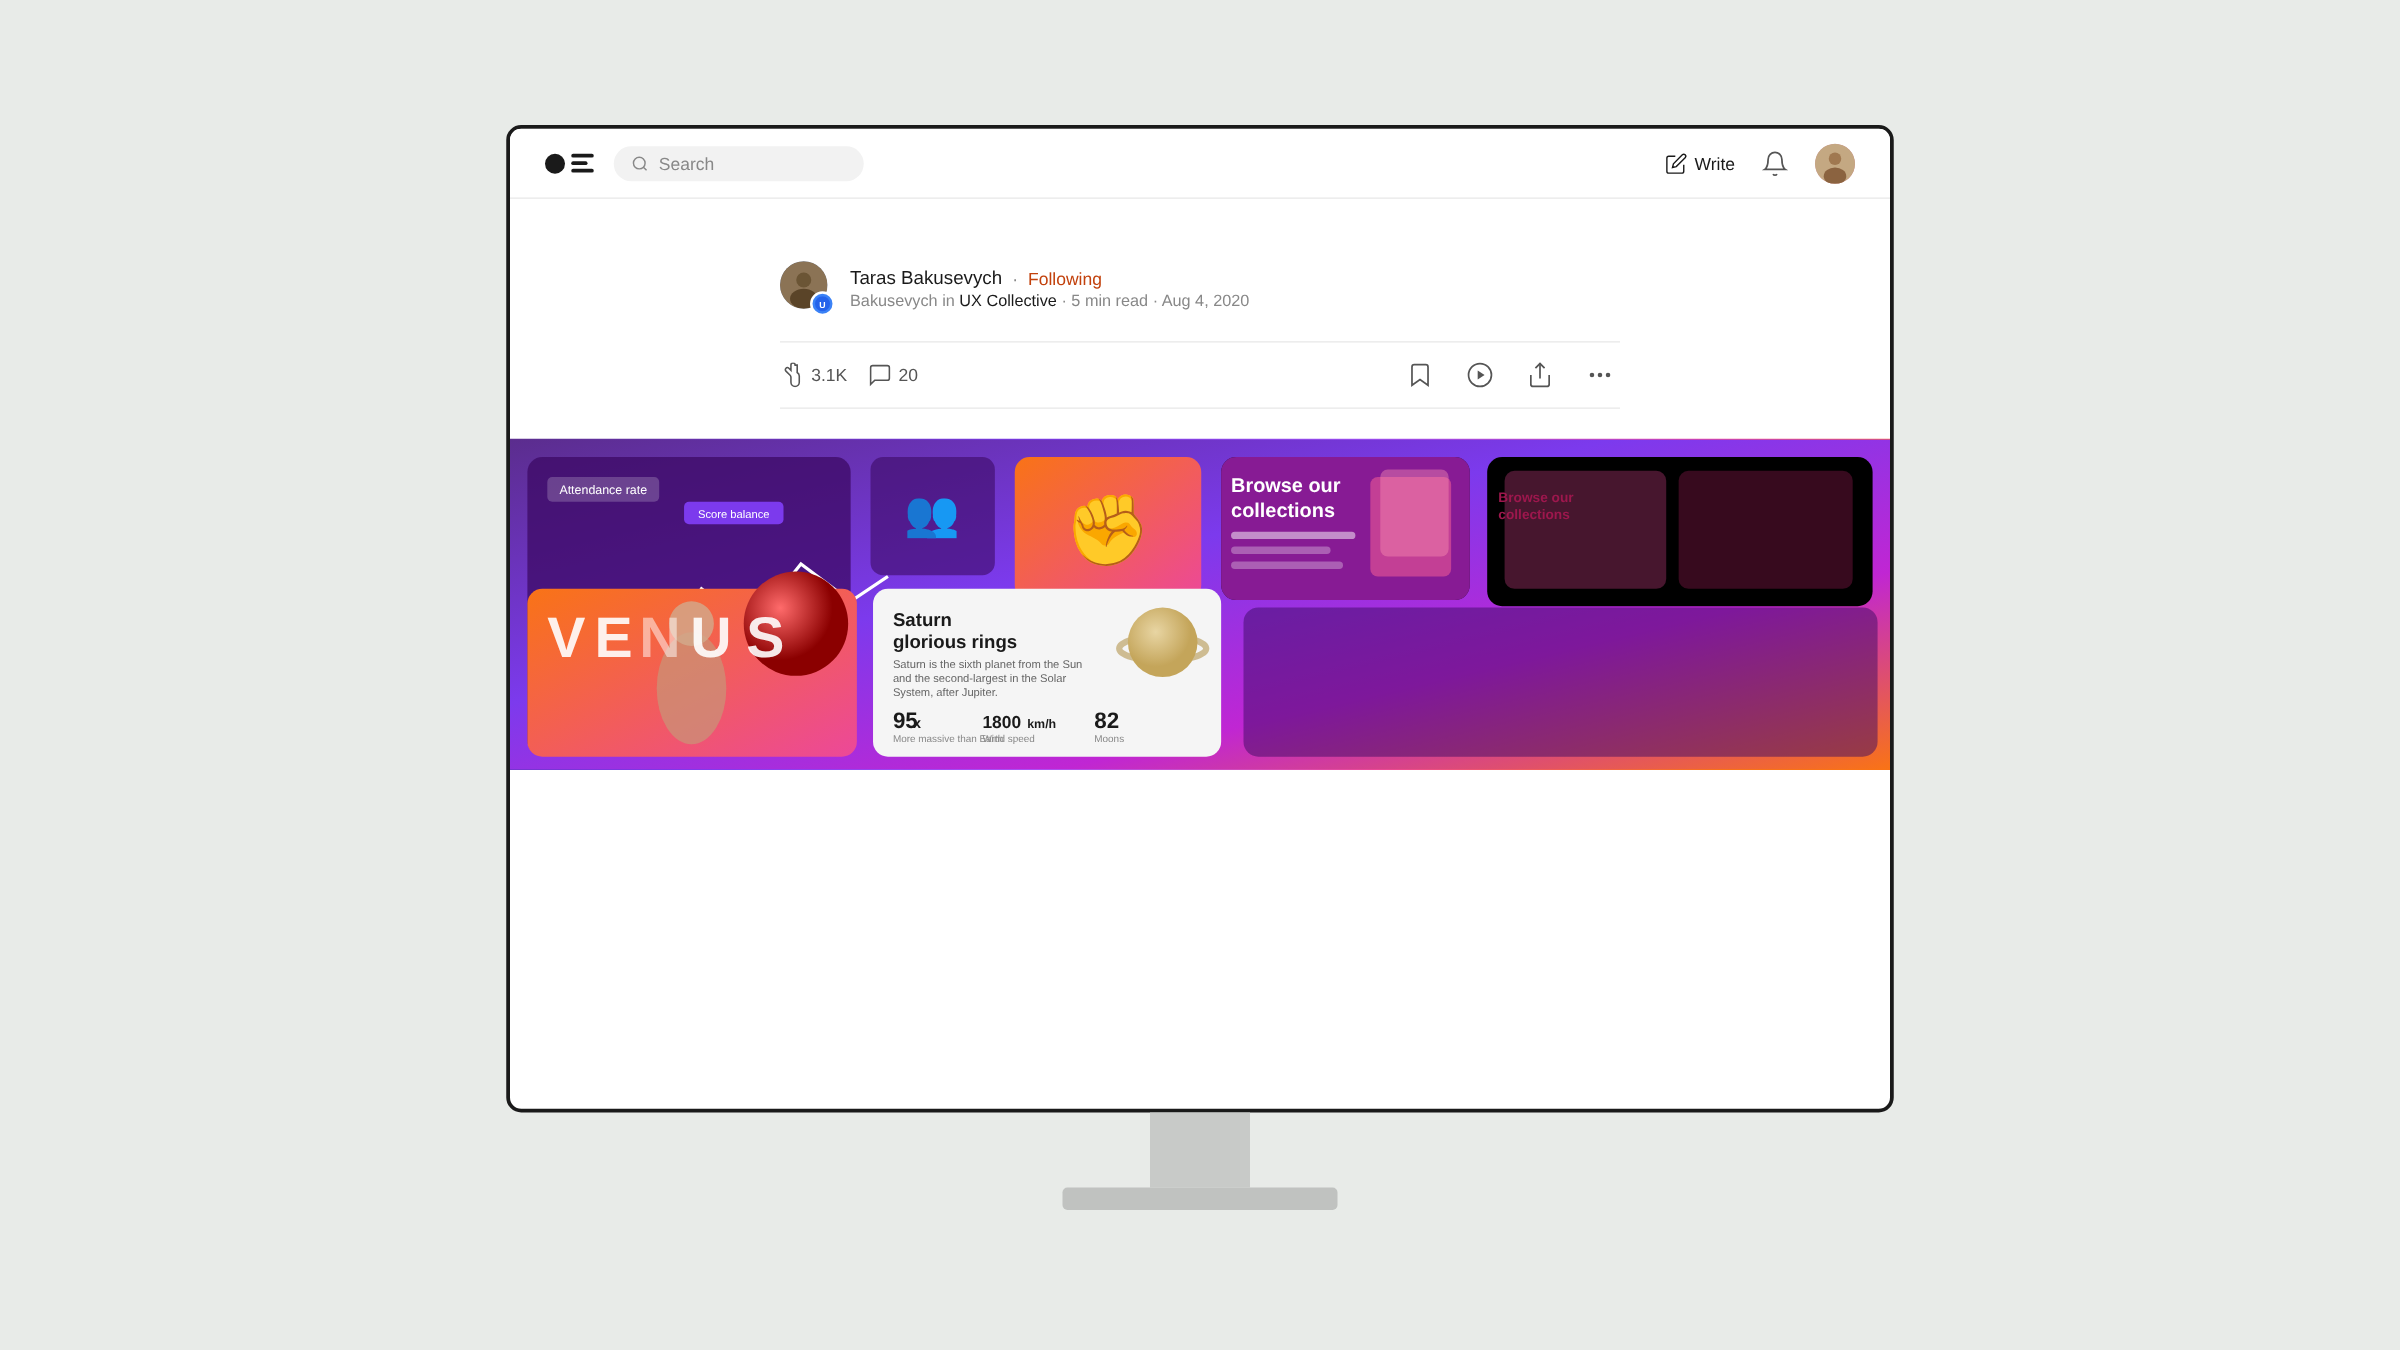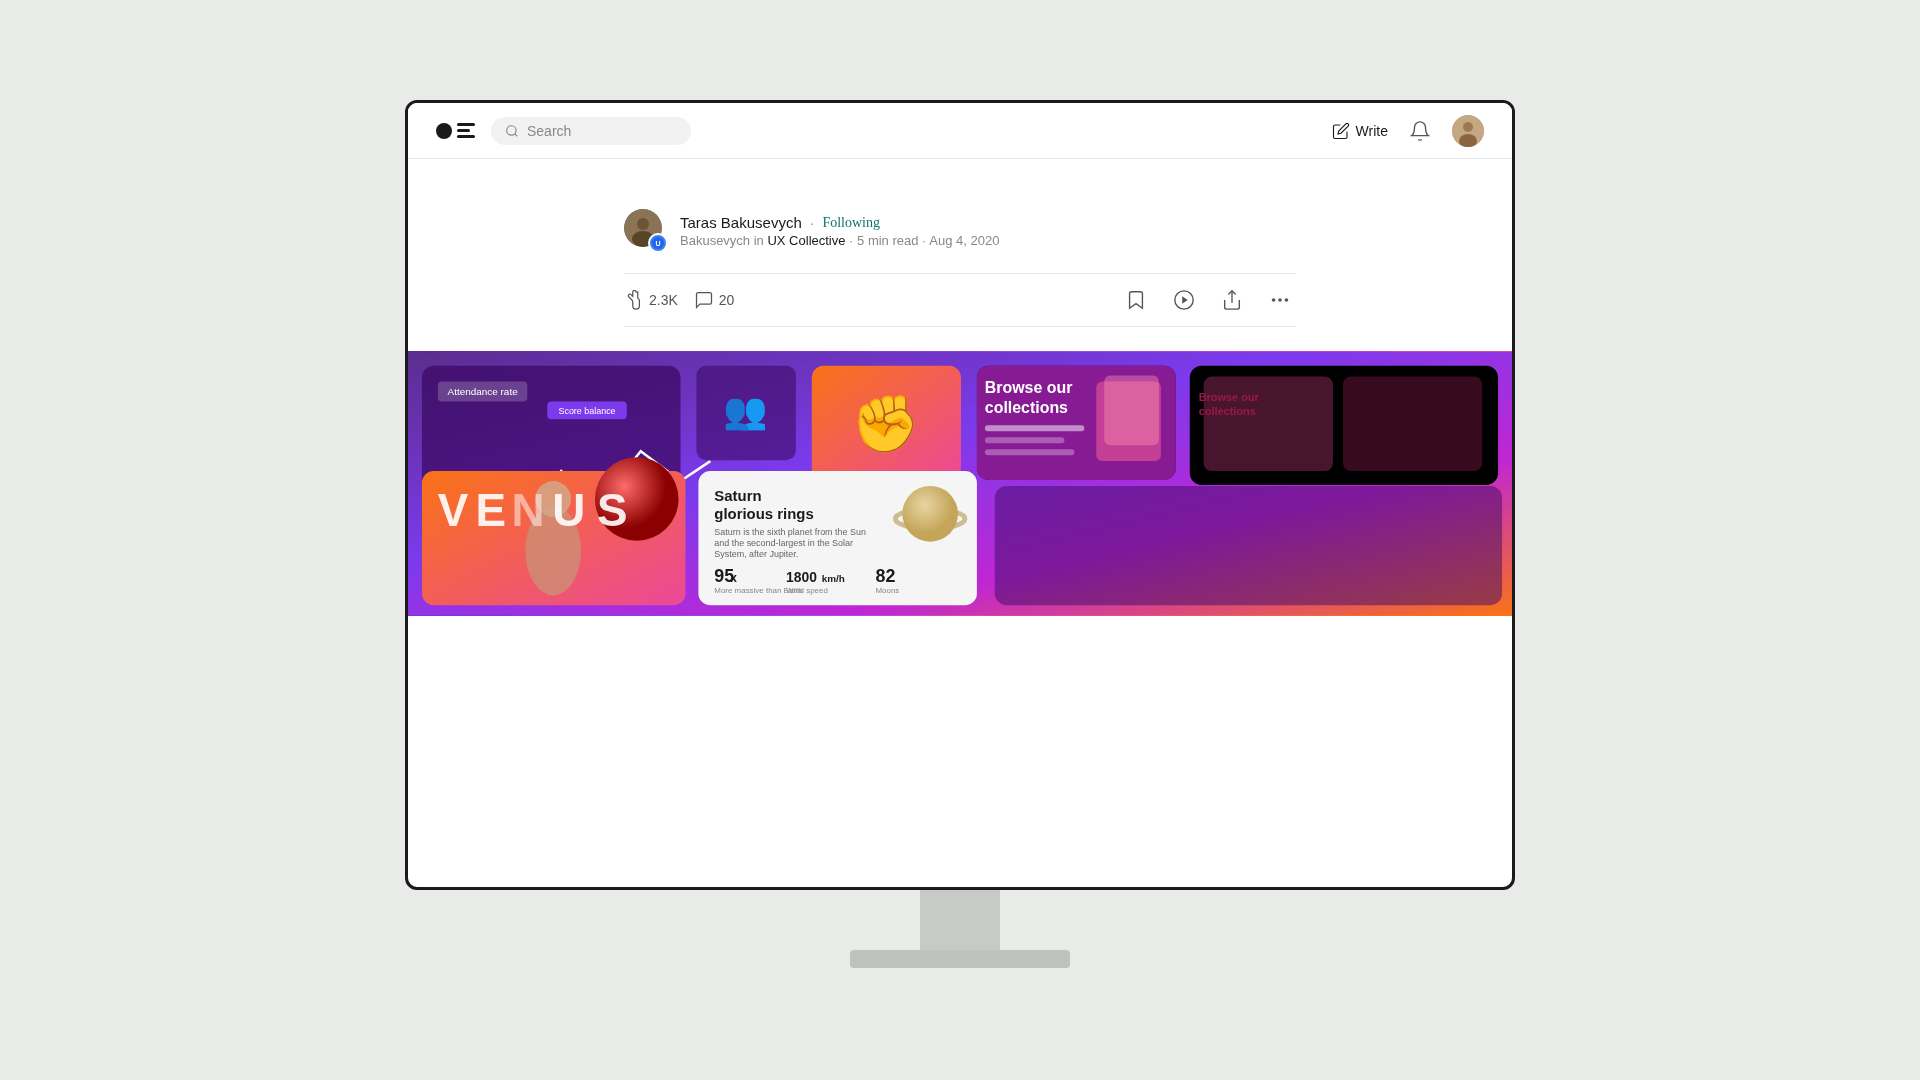--- a/index.html
+++ b/index.html
@@ -252,23 +252,22 @@
       color: #1a1a1a;
     }
 
     .dot-sep {
       color: #888;
       font-size: 14px;
     }
 
     .following-tag {
       font-size: 14px;
-      color: #0f766e;
+      color: #c2410c;
       font-weight: 400;
-      font-family: Liberation Serif, serif;
     }
 
     .article-meta {
       font-size: 13px;
       color: #888;
     }
 
     .meta-link {
       color: #1a1a1a;
       text-decoration: none;
@@ -434,21 +433,21 @@
           </div>
         </div>
 
         <div class="action-bar">
           <div class="action-left">
 
             <button class="action-btn">
               <svg viewBox="0 0 24 24" fill="none" stroke="currentColor" stroke-width="1.5">
                 <path d="M14.5 2.5c0-1.1-.9-2-2-2s-2 .9-2 2v5l-2-2c-.8-.8-2-.8-2.8 0-.8.8-.8 2 0 2.8l4 4c.5.5.8 1.1.8 1.8V19c0 2.2 1.8 4 4 4s4-1.8 4-4v-6c0-1.4-.8-2.7-2-3.4V2.5z"></path>
               </svg>
-              <span>2.3K</span>
+              <span>3.1K</span>
             </button>
 
             <button class="action-btn">
               <svg viewBox="0 0 24 24" fill="none" stroke="currentColor" stroke-width="1.5">
                 <path d="M21 15a2 2 0 01-2 2H7l-4 4V5a2 2 0 012-2h14a2 2 0 012 2z"></path>
               </svg>
               <span>20</span>
             </button>
           </div>
 

